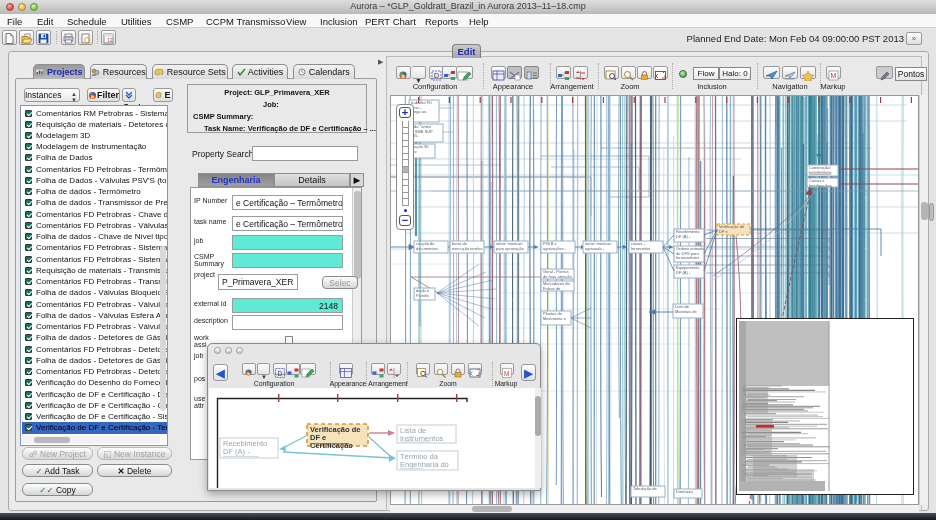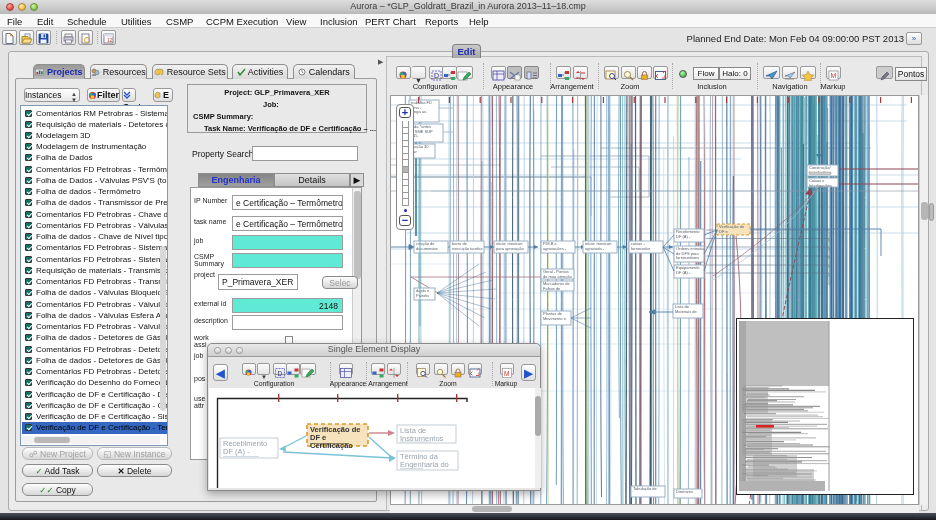--- a/index.html
+++ b/index.html
@@ -18,21 +18,21 @@
 #pdbtn{position:absolute;right:14px;top:32px;width:16px;height:13px;border:1px solid #999;border-radius:2px;background:linear-gradient(#fff,#ddd);color:#3b5bb5;font-size:8px;text-align:center;line-height:11px}
 
 #edittab{position:absolute;left:452px;top:44px;width:29px;height:14px;background:linear-gradient(#c9c9c9,#a8a8a8);border:1px solid #818181;border-bottom:none;border-radius:4px 4px 0 0;color:#1c2bb0;font-weight:bold;font-size:9.5px;text-align:center;line-height:13px;z-index:5}
 #mainpanel{position:absolute;left:8px;top:51px;width:921px;height:460px;background:#ebebeb;border:1px solid #aaa;border-radius:3px}
 
 .ltab{position:absolute;top:64px;height:15px;white-space:nowrap;overflow:hidden;border:1px solid #8e8e8e;border-bottom:none;border-radius:5px 5px 0 0;background:linear-gradient(#f2f2f2,#d9d9d9);font-size:9px;color:#111;text-align:center;line-height:14px;z-index:3}
 .ltab.on{background:linear-gradient(#9a9a9a,#b8b8b8);color:#1c2bb0;font-weight:bold}
 #tabpanel{position:absolute;left:15px;top:78px;width:362px;height:424px;border:1px solid #9c9c9c;border-radius:2px;background:#e9e9e9}
 
 #instsel{position:absolute;left:24px;top:88px;width:56px;height:14px;border:1px solid #999;border-radius:3px;background:linear-gradient(#fff,#e8e8e8);font-size:8.5px;line-height:13px;color:#111}
-.smbtn{position:absolute;top:88px;height:14px;border:1px solid #999;border-radius:3px;background:linear-gradient(#fdfdfd,#dedede);font-size:9px;font-weight:bold;color:#111;line-height:12px;}
+.smbtn{position:absolute;top:88px;height:14px;border:1px solid #999;border-radius:3px;background:linear-gradient(#fdfdfd,#dedede);font-size:9px;font-weight:bold;color:#111;line-height:12px;text-align:center}
 
 #listbox{position:absolute;left:20px;top:105px;width:148px;height:341px;background:#fff;border:1px solid #7d97b5;overflow:hidden}
 .lrow{position:absolute;left:1px;width:160px;height:11.3px;font-size:8px;line-height:11.3px;color:#111;white-space:nowrap;padding-left:14px}
 .lrow.sel{background:#3566c0;color:#000}
 .licon{position:absolute;left:3px;top:2px;width:7px;height:7px;background:#1a6e62;border:1px solid #333;border-radius:1px}
 .licon:after{content:"";position:absolute;left:1px;top:1px;width:4px;height:2px;border-left:1px solid #fff;border-bottom:1px solid #fff;transform:rotate(-45deg)}
 #lhscroll{position:absolute;left:21px;top:436px;width:139px;height:8px;background:#f2f2f2}
 #lhthumb{position:absolute;left:13px;top:1px;width:36px;height:6px;background:#b9b9b9;border-radius:3px}
 
 .abtn{position:absolute;height:13px;border:1px solid #8a8a8a;border-radius:6px;background:linear-gradient(#fefefe,#d6d6d6);font-size:8.5px;color:#111;text-align:center;line-height:12px}
@@ -85,21 +85,21 @@
   <div class="tl" style="left:30px;background:radial-gradient(circle at 35% 30%,#d8f5b0,#7ec23f 70%);border:0.5px solid #5e9230"></div>
   <div id="title">Aurora – *GLP_Goldratt_Brazil_in Aurora 2013–11–18.cmp</div>
 </div>
 
 <div id="menubar">
   <span style="left:7px">File</span>
     <span style="left:37px">Edit</span>
   <span style="left:67px">Schedule</span>
     <span style="left:121px">Utilities</span>
   <span style="left:166px">CSMP</span>
-    <span style="left:206px">CCPM Execution</span>
+    <span style="left:206px">CCPM Transmisso</span>
   <span style="left:286px">View</span>
     <span style="left:320px">Inclusion</span>
   <span style="left:365px">PERT Chart</span>
     <span style="left:425px">Reports</span>
   <span style="left:469px">Help</span>
 </div>
 
 <div class="tbtn" style="left:2px">
  <svg width="13" height="13" viewBox="0 0 13 13">
       <path d="M3 1.5h4.5L10 4v7.5H3z" fill="#fdfdfd" stroke="#55667a" stroke-width="0.9"></path>
@@ -937,21 +937,20 @@
     </svg>
   </div>
 <div id="cvscroll">
     <div id="cvthumb"></div>
   </div>
 <div id="chscroll">
     <div id="chthumb"></div>
   </div>
 
 <div id="sewin">
-  <div id="setitle">Single Element Display</div>
   <div class="sedot" style="left:6px"></div>
     <div class="sedot" style="left:17px"></div>
     <div class="sedot" style="left:28px"></div>
   <div class="senav" style="left:5px;top:20px">◀</div>
   <div class="seico" style="left:34px;top:19px"><svg width="12" height="10" viewBox="0 0 12 10">
         <circle cx="5.5" cy="4.5" r="3" fill="#d33"></circle>
         <circle cx="4.4" cy="3.7" r="1.6" fill="#3a6"></circle>
         <circle cx="6.8" cy="3.7" r="1.6" fill="#36c"></circle>
         <circle cx="5.5" cy="5.8" r="1.6" fill="#fc3"></circle>
       </svg></div>

